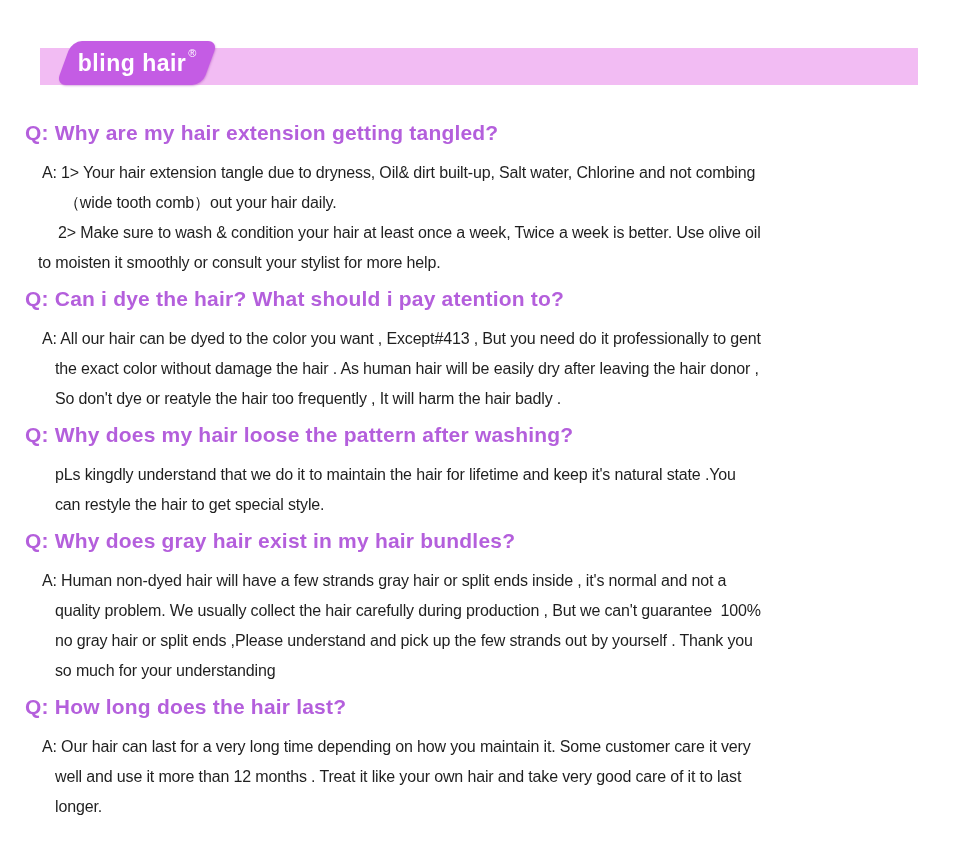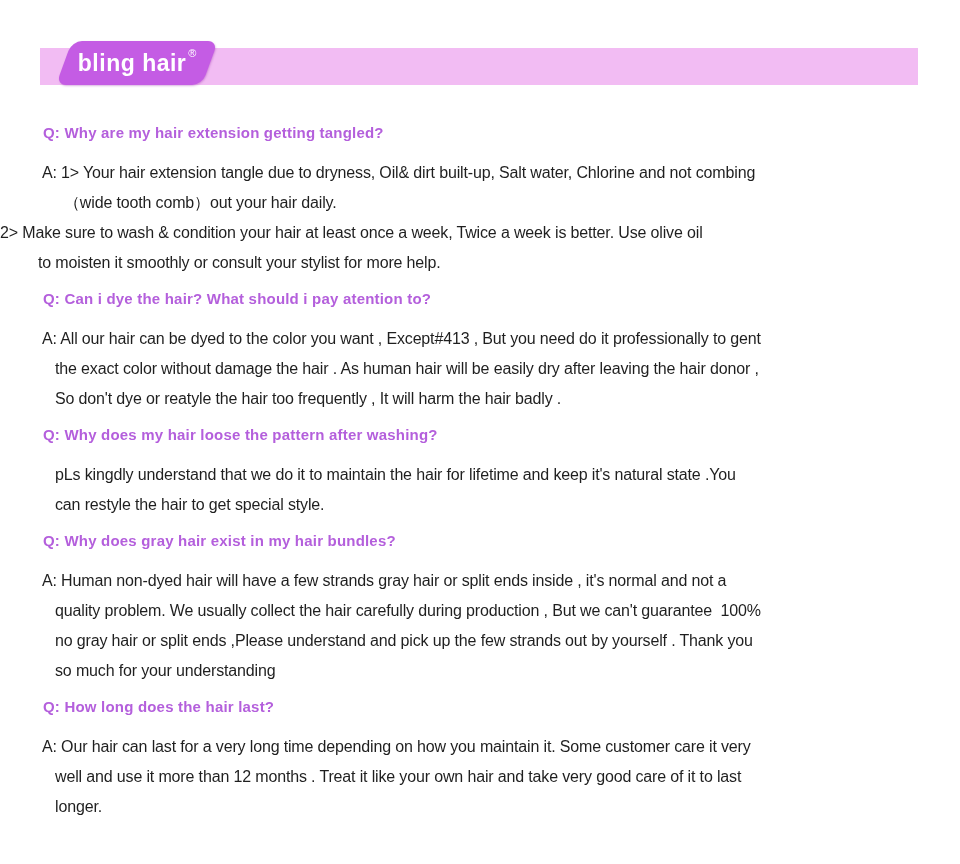--- a/index.html
+++ b/index.html
@@ -47,40 +47,40 @@
     font-size:29px;
     font-weight:bold;
     color:var(--title,#151515);
     letter-spacing:.5px;
   }
   
   main{display:block;}
   section{display:block;}
   h2.question{
     margin:6px 15px 0 0;
-    padding-left:43px;
-    font-size:15px;
+    padding-left:25px;
+    font-size:21px;
     line-height:30px;
     font-weight:bold;
     color:var(--question,#b45fdc);
     letter-spacing:.2px;
     white-space:nowrap;
   }
   section:first-of-type h2.question{margin-top:33px;}
   .answer{margin-top:10px;}
   .line{
     font-size:16px;
     line-height:30px;
     color:var(--body,#1f1f1f);
     letter-spacing:-.15px;
     white-space:pre;
   }
   .ind0{padding-left:42px;}  
   .ind1{padding-left:55px;}  
-  .ind2{}  
+  .ind2{padding-left:58px;}  
   .ind3{padding-left:38px;}  
   .ind4{padding-left:64px;}  
 </style>
 </head>
 <body style="--banner: #f2bcf3; --badge: #c45ce4; --question: #b45fdc; --title: #151515; --body: #1f1f1f;">
 
 <header class="banner">
   <div class="faq-title">FAQ</div>
   <div class="badge">
     <span class="badge-inner"><span>bling hair</span><span class="reg">®</span></span>

